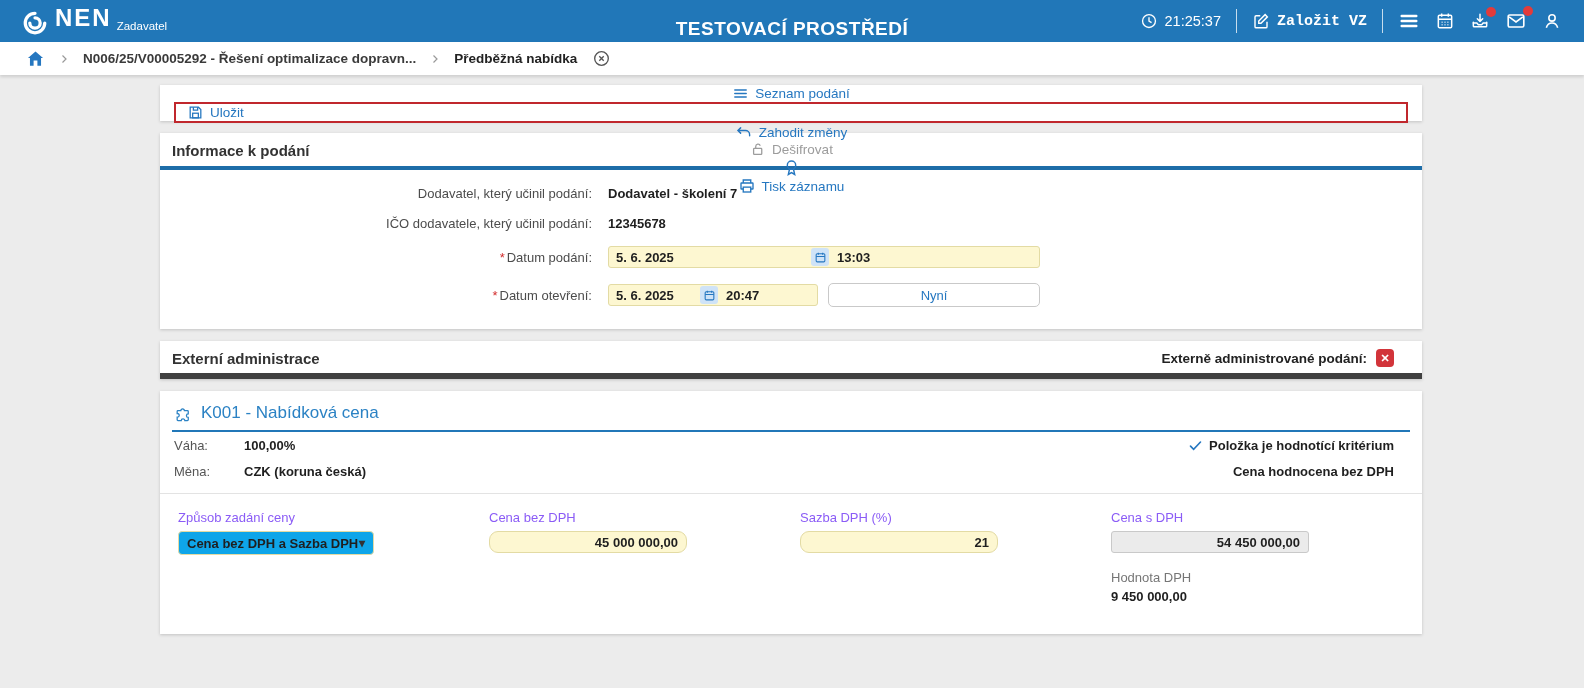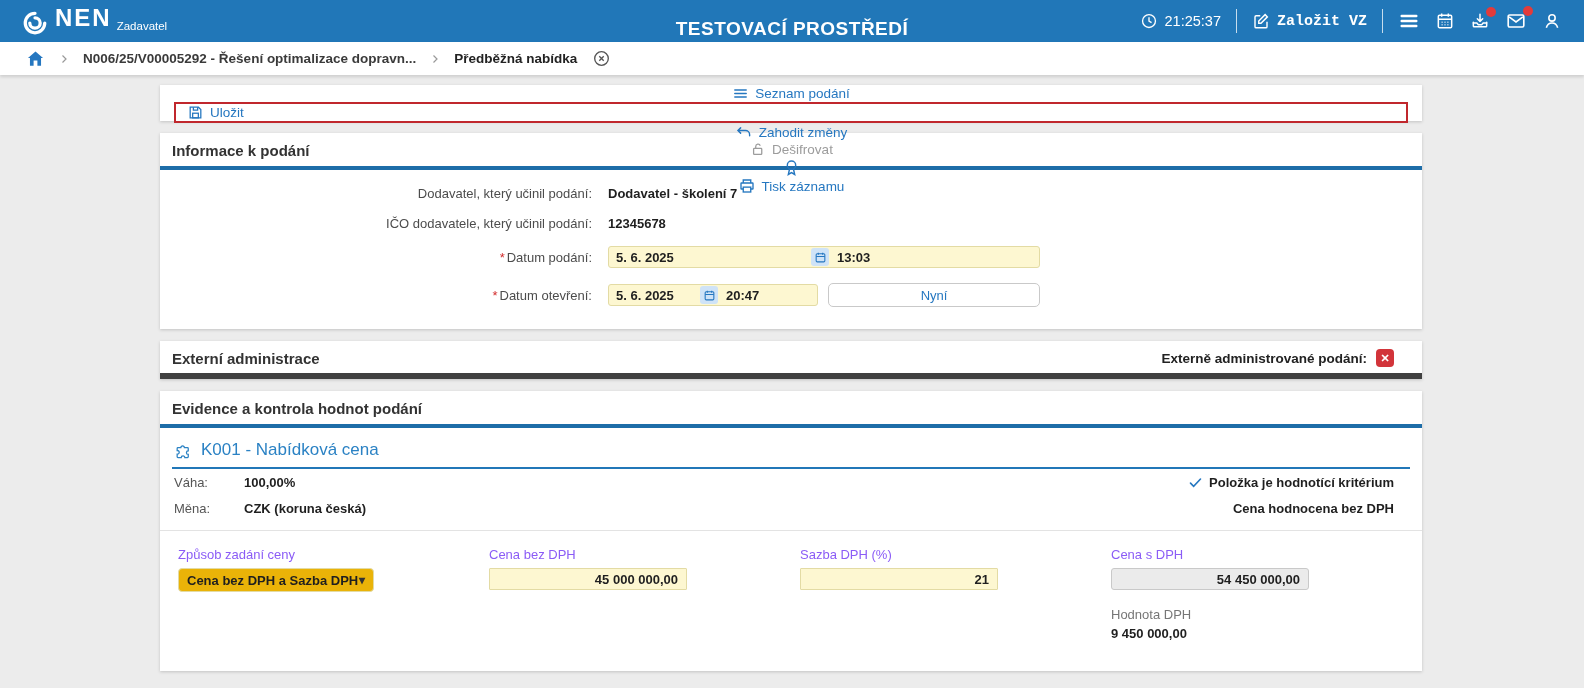--- a/index.html
+++ b/index.html
@@ -80,25 +80,25 @@
   .k001-title { font-size:17px; cursor:pointer; }
   .kv-row { display:flex; align-items:center; padding:6px 28px 5px 14px; }
   .kv-label { width:70px; font-size:13px; color:#555; }
   .kv-value { font-size:13px; font-weight:bold; color:#1f1f1f; }
   .kv-right { margin-left:auto; display:flex; align-items:center; gap:6px; font-size:13px;
               font-weight:bold; color:#1f1f1f; }
   .ev-divider { border-top:1px solid #e3e3e3; margin-top:9px; }
   .price-grid { display:flex; padding:16px 0 30px 18px; }
   .pcol { width:340px; display:flex; flex-direction:column; }
   .plabel { font-size:13px; color:#8b5cf6; margin-bottom:6px; }
-  .ysel { width:196px; height:24px; background:#eab308; border:1px solid #e3dba4; border-radius:4px;
+  .ysel { width:196px; height:24px; background:#0ea5e9; border:1px solid #e3dba4; border-radius:4px;
           display:flex; align-items:center; padding:0 8px; font-size:13px; font-weight:bold; color:#1f1f1f;
           cursor:pointer; }
   .ysel .chev { margin-left:auto; font-size:12px; color:#333; }
-  .yin { width:198px; height:22px; background:#fdf7d1; border:1px solid #e3dba4; border-radius:1px;
+  .yin { width:198px; height:22px; background:#fdf7d1; border:1px solid #e3dba4; border-radius:9px;
          display:flex; align-items:center; justify-content:flex-end; padding:0 8px; font-size:13px;
          font-weight:bold; color:#1f1f1f; }
   .gin { width:198px; height:22px; background:#ebebeb; border:1px solid #c9c9c9; border-radius:3px;
          display:flex; align-items:center; justify-content:flex-end; padding:0 8px; font-size:13px;
          font-weight:bold; color:#1f1f1f; }
   .plabel2 { font-size:13px; color:#767676; margin:17px 0 4px; }
   .pvalue { font-size:13px; font-weight:bold; color:#1f1f1f; }
 
   svg { display:block; }
 </style>
@@ -340,21 +340,20 @@
     <div class="extern-row">
       <span class="extern-title">Externí administrace</span>
       <span class="extern-right">
         <span class="extern-label">Externě administrované podání:</span>
         <span class="xbadge">✕</span>
       </span>
     </div>
   </section>
 
   <section class="card">
-    <div class="card-header">Evidence a kontrola hodnot podání</div>
 
     <div class="k001">
       <span>
         <svg width="19" height="19" viewBox="0 0 24 24" fill="none" stroke="#2b82c4" stroke-width="1.6">
           <path d="M5 8.5h3.6a2.3 2.3 0 1 1 4.6 0H17a1 1 0 0 1 1 1v2.9a2.3 2.3 0 1 0 0 4.6V20a1 1 0 0 1-1 1h-3.3a2.3 2.3 0 1 0-4.6 0H5a1 1 0 0 1-1-1v-3.4h.3a2.3 2.3 0 1 0 0-4.6H4V9.5a1 1 0 0 1 1-1z"></path>
         </svg>
       </span>
       <span class="k001-title">K001 - Nabídková cena</span>
     </div>
 

